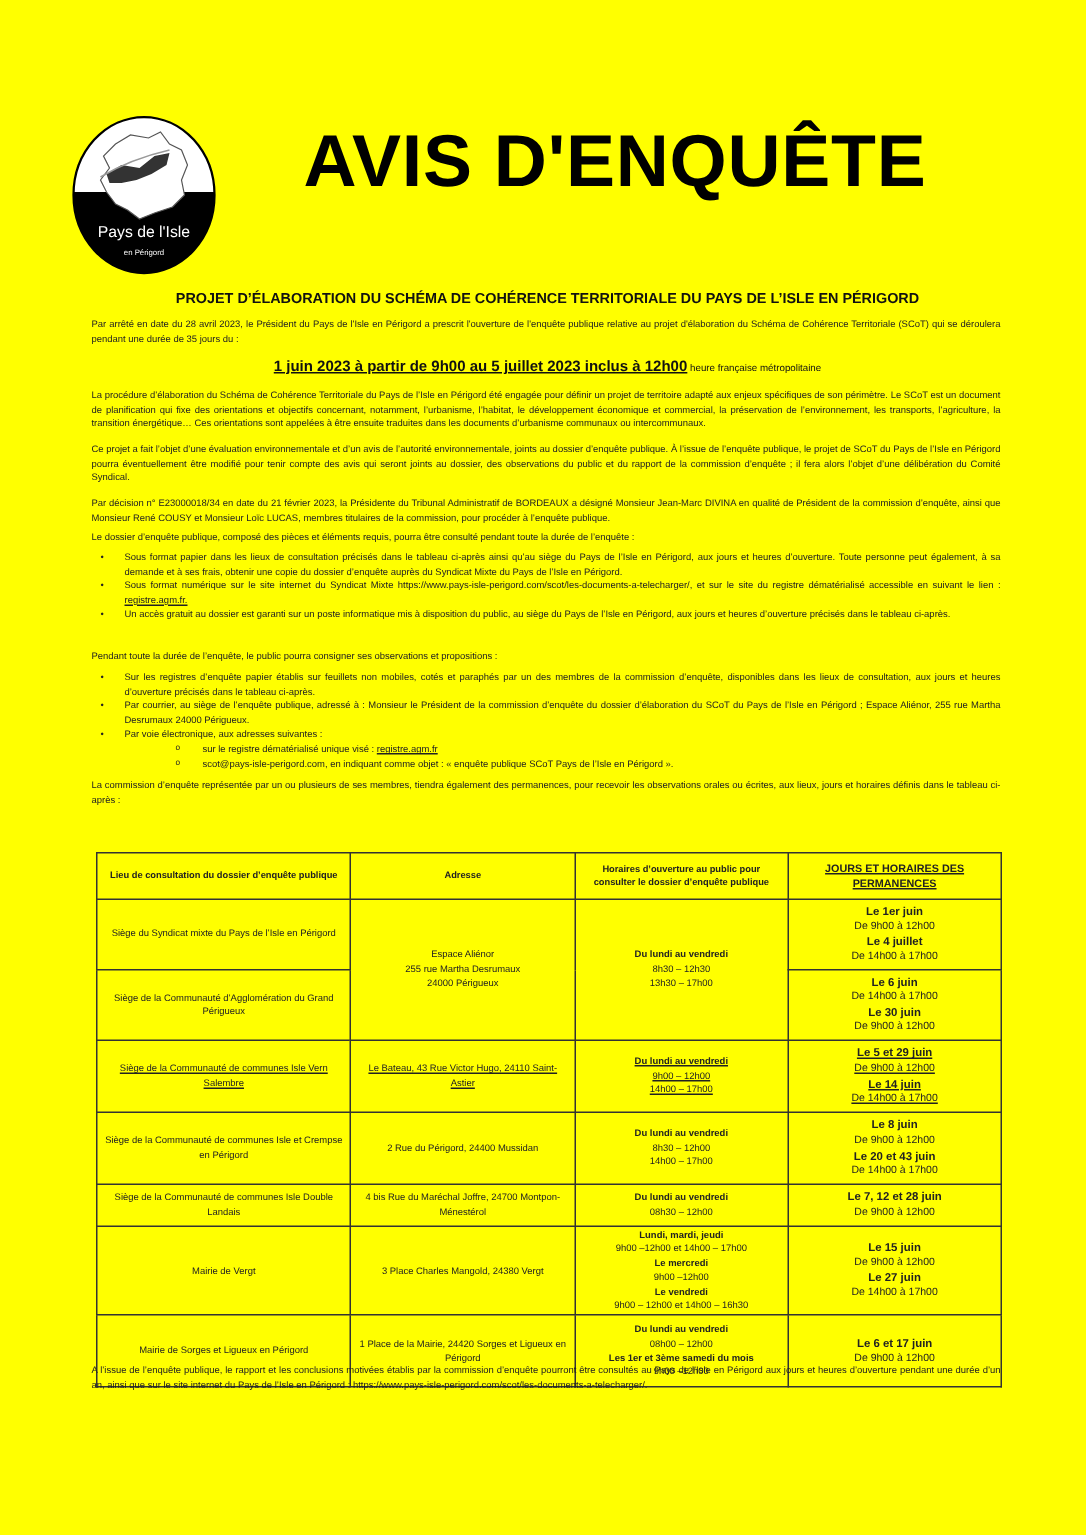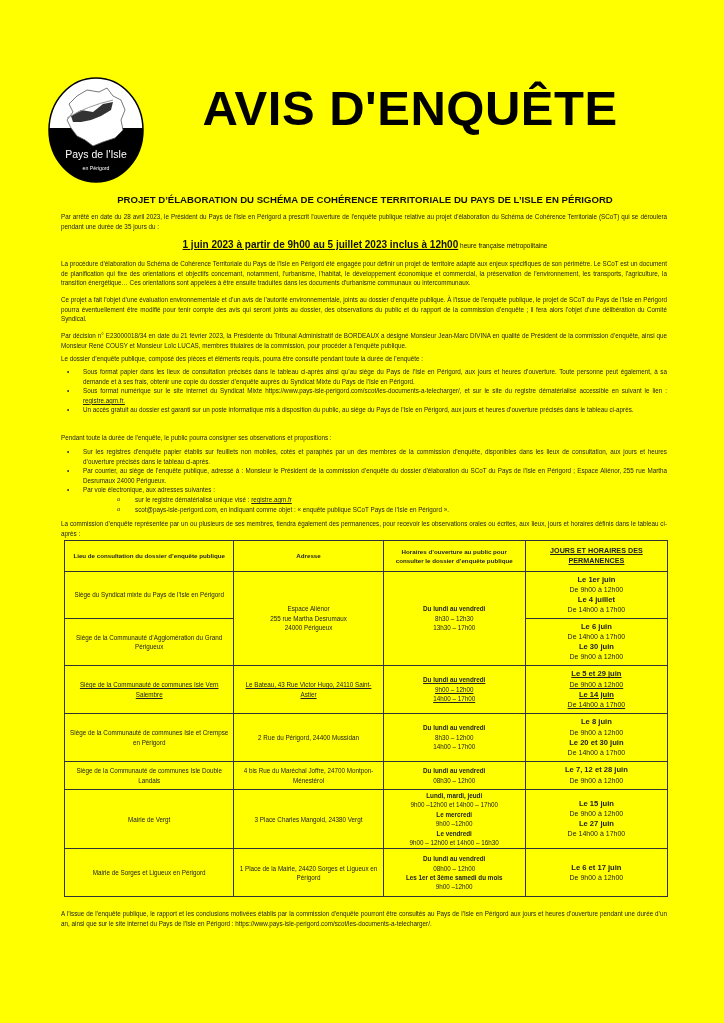--- a/index.html
+++ b/index.html
@@ -35,21 +35,21 @@
   .dates .small { font-size: 6.5px; }
   ul.bul { margin: 0; padding: 0; list-style: none; }
   ul.bul > li { position: relative; padding-left: 22px; }
   ul.bul > li::before { content: "•"; position: absolute; left: 6px; top: 0; }
   ul.sub { margin: 0; padding: 0; list-style: none; }
   ul.sub > li { position: relative; padding-left: 52px; }
   ul.sub > li::before { content: "o"; position: absolute; left: 34px; top: 0; font-size: 5.5px; }
   .u { text-decoration: underline; }
 
   table.perm {
-    position: absolute; left: 64px; top: 540px; width: 604px;
+    position: absolute; left: 64px; top: 568px; width: 604px;
     border-collapse: collapse; font-size: 6.3px; color: #222;
   }
   table.perm td, table.perm th {
     border: 1px solid #333; text-align: center; vertical-align: middle;
     padding: 1px 4px; line-height: 9.4px;
   }
   table.perm th { font-weight: bold; height: 28px; font-size: 6.2px; }
   table.perm th.perm-head { text-decoration: underline; font-size: 7.2px; line-height: 10px; font-weight: bold; }
   .b { font-weight: bold; }
   .perm-date { font-weight: bold; font-size: 7.6px; line-height: 10.2px; }
@@ -185,21 +185,21 @@
     <td>Siège de la Communauté de communes Isle et Crempse en Périgord</td>
     <td>2 Rue du Périgord, 24400 Mussidan</td>
     <td>
       <div class="b">Du lundi au vendredi</div>
       <div>8h30 – 12h00</div>
       <div>14h00 – 17h00</div>
     </td>
     <td>
       <div class="perm-date">Le 8 juin</div>
       <div class="perm-time">De 9h00 à 12h00</div>
-      <div class="perm-date">Le 20 et 30 juin</div>
+      <div class="perm-date">Le 20 et 43 juin</div>
       <div class="perm-time">De 14h00 à 17h00</div>
     </td>
   </tr>
 
   <tr style="height:28px;margin-left:40px;">
     <td>Siège de la Communauté de communes Isle Double Landais</td>
     <td>4 bis Rue du Maréchal Joffre, 24700 Montpon-Ménestérol</td>
     <td>
       <div class="b">Du lundi au vendredi</div>
       <div>08h30 – 12h00</div>

